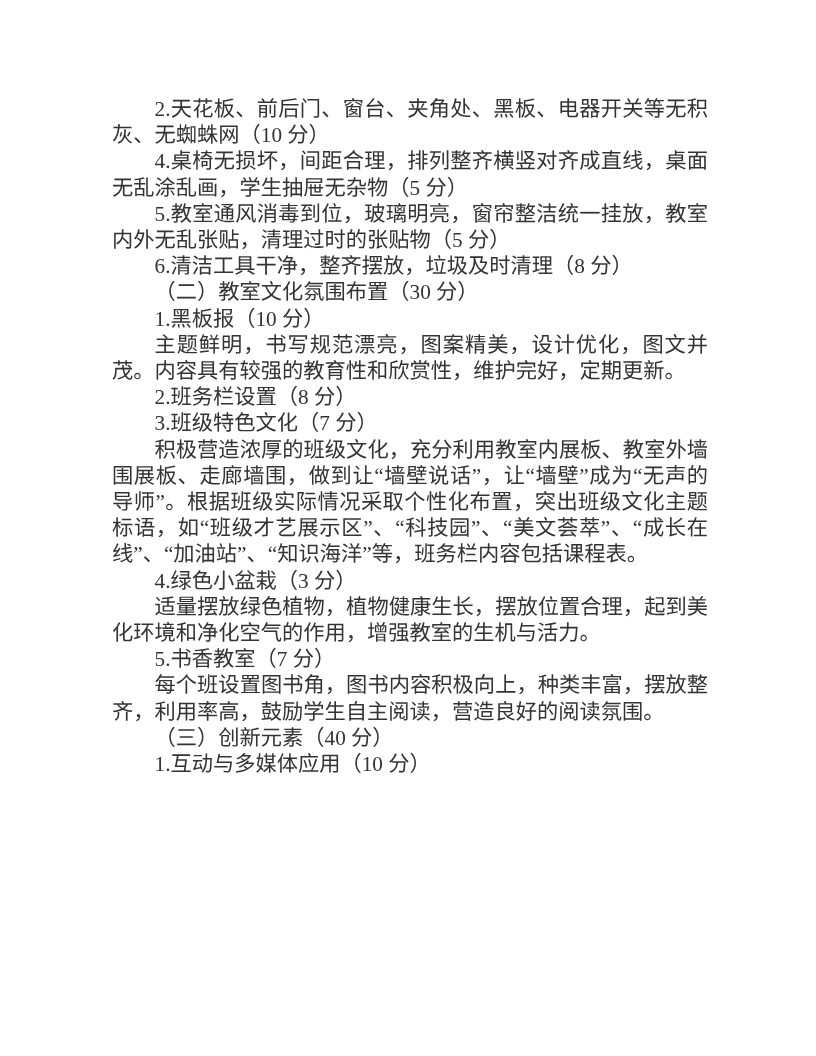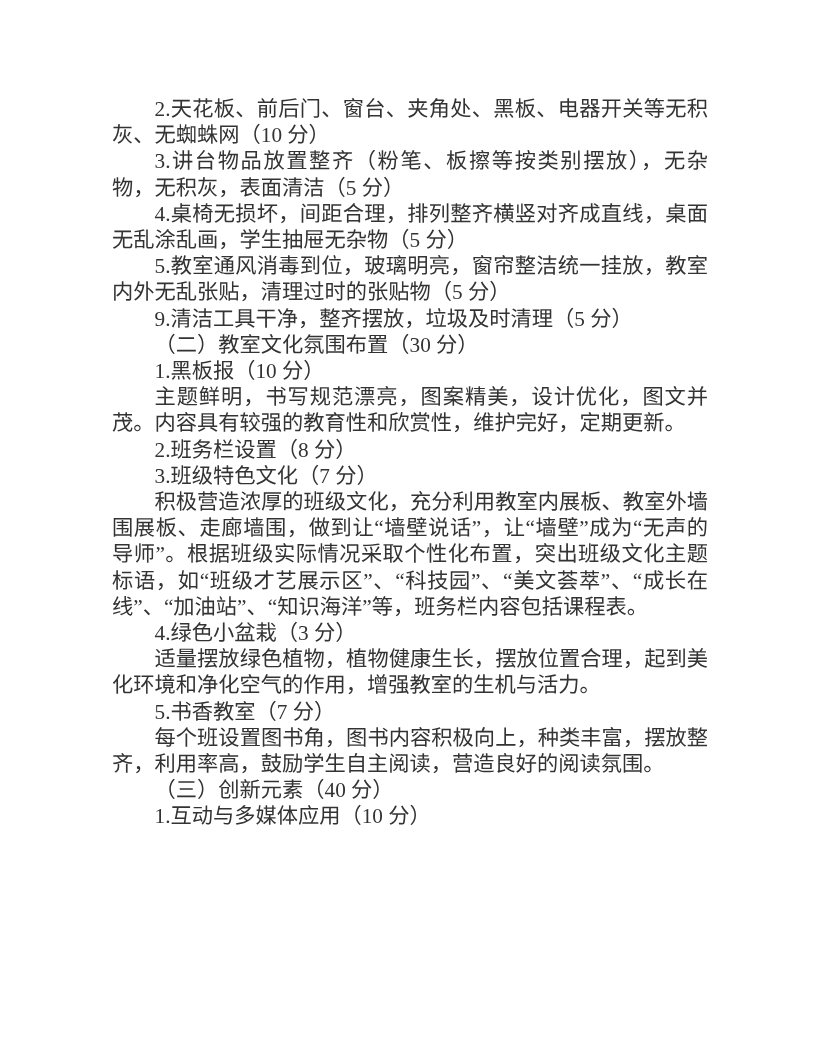--- a/index.html
+++ b/index.html
@@ -45,24 +45,23 @@
   p.para.bold {
     font-weight: normal;
   }
 </style>
 </head>
 <body>
 
 <div class="page">
   <div class="content">
     <p class="para">2.天花板、前后门、窗台、夹角处、黑板、电器开关等无积灰、无蜘蛛网（10 分）</p>
-    <p class="para">3.讲台物品放置整齐（粉笔、板擦等按类别摆放），无杂物，无积灰，表面清洁（5 分）</p>
     <p class="para">4.桌椅无损坏，间距合理，排列整齐横竖对齐成直线，桌面无乱涂乱画，学生抽屉无杂物（5 分）</p>
     <p class="para">5.教室通风消毒到位，玻璃明亮，窗帘整洁统一挂放，教室内外无乱张贴，清理过时的张贴物（5 分）</p>
-    <p class="para">9.清洁工具干净，整齐摆放，垃圾及时清理（5 分）</p>
+    <p class="para">6.清洁工具干净，整齐摆放，垃圾及时清理（8 分）</p>
     <p class="para bold">（二）教室文化氛围布置（30 分）</p>
     <p class="para bold">1.黑板报（10 分）</p>
     <p class="para">主题鲜明，书写规范漂亮，图案精美，设计优化，图文并茂。内容具有较强的教育性和欣赏性，维护完好，定期更新。</p>
     <p class="para bold">2.班务栏设置（8 分）</p>
     <p class="para bold">3.班级特色文化（7 分）</p>
     <p class="para">积极营造浓厚的班级文化，充分利用教室内展板、教室外墙围展板、走廊墙围，做到让“墙壁说话”，让“墙壁”成为“无声的导师”。根据班级实际情况采取个性化布置，突出班级文化主题标语，如“班级才艺展示区”、“科技园”、“美文荟萃”、“成长在线”、“加油站”、“知识海洋”等，班务栏内容包括课程表。</p>
     <p class="para bold">4.绿色小盆栽（3 分）</p>
     <p class="para">适量摆放绿色植物，植物健康生长，摆放位置合理，起到美化环境和净化空气的作用，增强教室的生机与活力。</p>
     <p class="para bold">5.书香教室（7 分）</p>
     <p class="para">每个班设置图书角，图书内容积极向上，种类丰富，摆放整齐，利用率高，鼓励学生自主阅读，营造良好的阅读氛围。</p>

